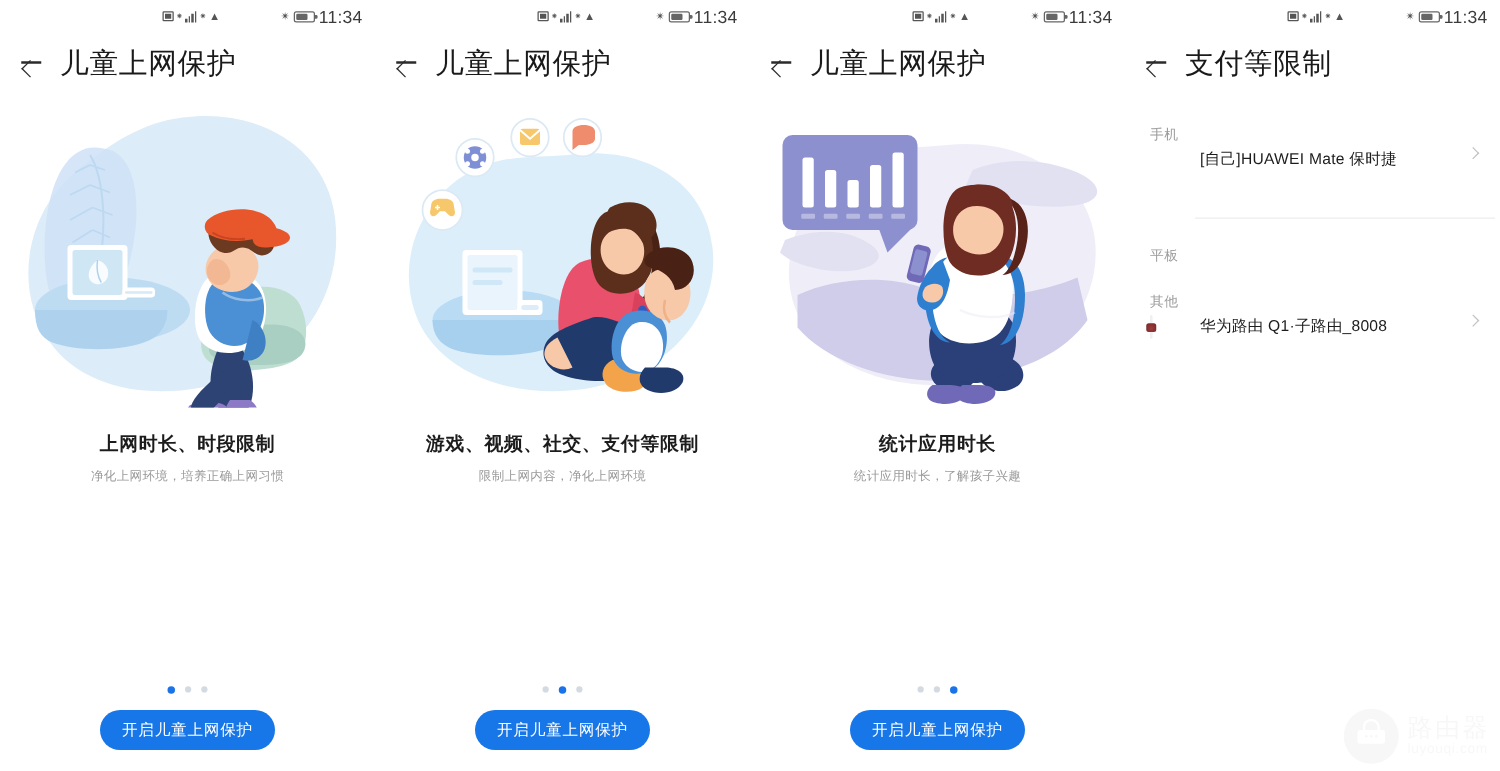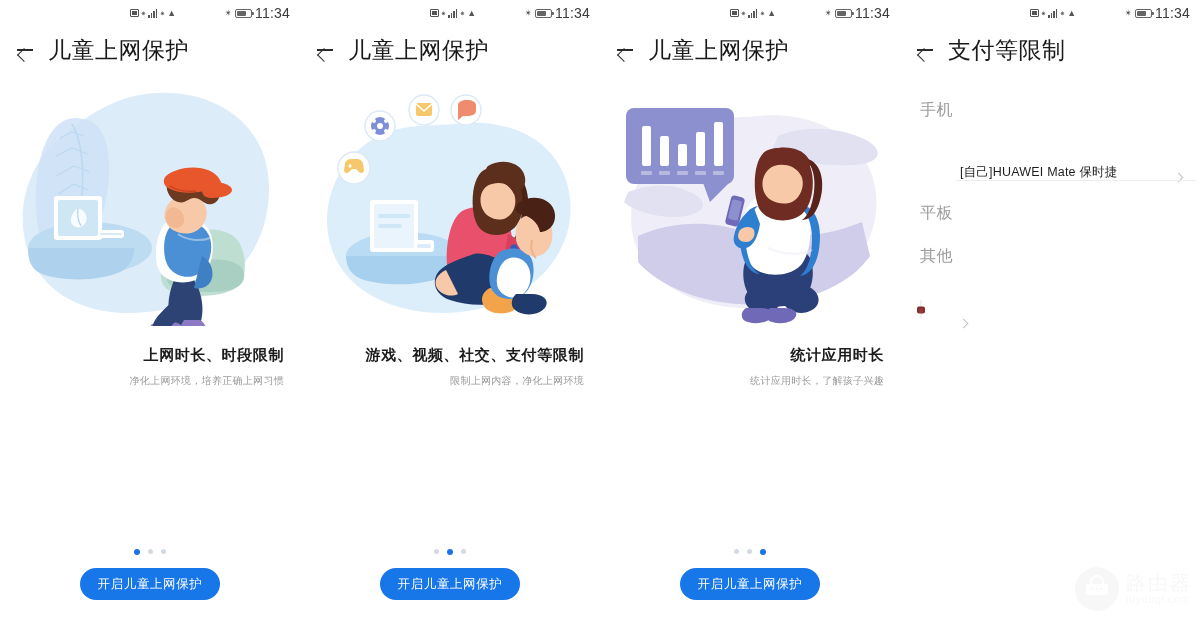--- a/index.html
+++ b/index.html
@@ -69,46 +69,46 @@
   .appbar-title { font-size: 23px; color: #1a1a1a; font-weight: 500; letter-spacing: .5px; }
 
   
   .illus-wrap {
     height: 250px; display: flex; align-items: center; justify-content: center;
     margin-top: 8px;
   }
   .illus { width: 264px; height: 238px; }
 
   
-  .caption { text-align: right; margin-top: 14px; padding: 0 16px; }
+  .caption { text-align: center; margin-top: 14px; padding: 0 16px; }
   .cap-title { font-size: 15px; color: #1c1c1c; font-weight: 600; letter-spacing: .6px; }
   .cap-sub { font-size: 10px; color: #9a9a9a; margin-top: 9px; letter-spacing: .3px; }
 
   
   .dots {
     position: absolute; left: 0; right: 0; bottom: 62px;
     display: flex; justify-content: center; gap: 8px;
   }
   .dot { width: 5px; height: 5px; border-radius: 50%; background: #d3dae2; }
   .dot.active { background: #1a73e8; width: 6px; height: 6px; }
   .cta {
     position: absolute; left: 50%; transform: translateX(-50%); bottom: 17px;
     width: 140px; height: 32px; border: none; border-radius: 16px;
     background: #1877e8; color: #ffffff; font-size: 12.5px; letter-spacing: .6px;
     font-family: "Liberation Sans", sans-serif; cursor: pointer;
   }
 
   
   .dev-section-label {
-    font-size: 16px; color: #9b9b9b; padding: 0 0 0 20px; margin-top: 22px;
+    font-size: 11px; color: #9b9b9b; padding: 0 0 0 20px; margin-top: 22px;
     letter-spacing: .4px;
   }
   .dev-section-label.first { margin-top: 26px; }
   .dev-row {
-    display: flex; align-items: flex-end; height: 56px; padding: 0 12px 0 20px;
+    display: flex; align-items: flex-start; height: 56px; padding: 0 12px 0 20px;
     margin-top: 4px; cursor: pointer; position: relative;
   }
   .dev-row .divider {
     position: absolute; left: 56px; right: 4px; bottom: 0; height: 1px; background: #ededed;
   }
   .dev-ico { width: 26px; height: 26px; flex: none; margin-right: 14px; position: relative; }
   .ico-phone {
     width: 13px; height: 26px; margin: 0 auto; border-radius: 3px;
     background: linear-gradient(160deg, #e0352b 0%, #c4271f 100%);
     position: relative;
@@ -451,20 +451,21 @@
       <span class="dev-name">[自己]HUAWEI Mate 保时捷</span>
       <span class="chev"></span>
       <span class="divider"></span>
     </div>
 
     <div class="dev-section-label">平板</div>
 
     <div class="dev-section-label">其他</div>
     <div class="dev-row">
       <span class="dev-ico"><span class="ico-router"></span></span>
+      <span class="dev-name">华为路由 Q1·子路由_8008</span>
       <span class="chev"></span>
     </div>
 
     <div class="watermark">
       <span class="wm-circle">
         <span class="wm-router">
             <span class="wm-ant"></span>
             <i></i>
             <i></i>
             <i></i>

